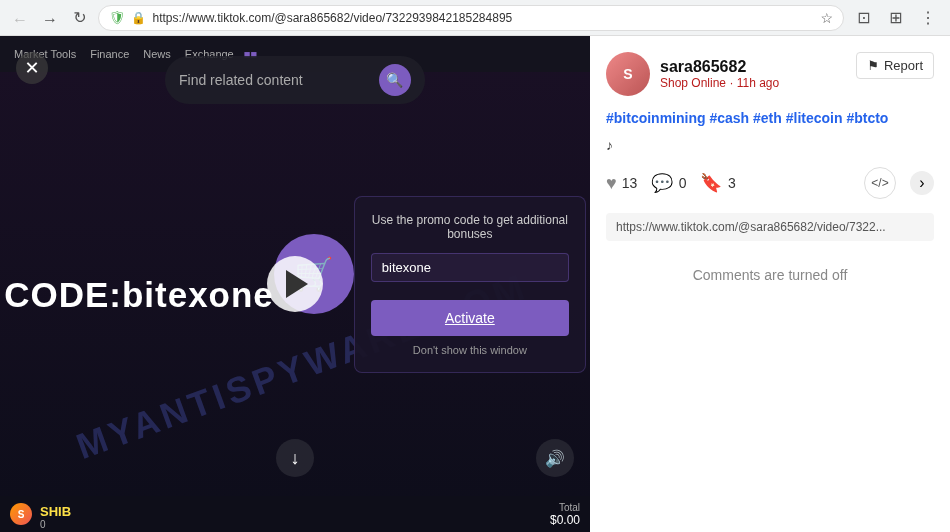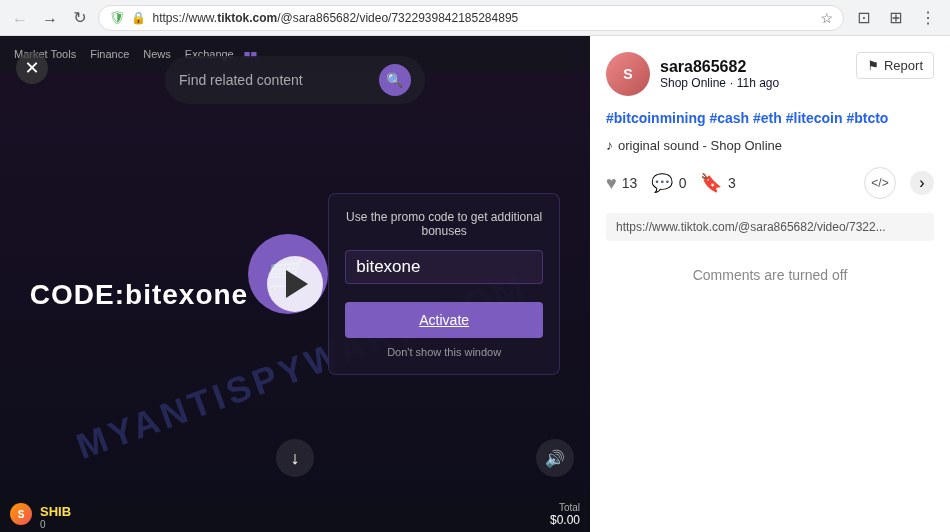--- a/index.html
+++ b/index.html
@@ -40,21 +40,21 @@
       display: flex;
       align-items: center;
       padding: 0 10px;
       gap: 6px;
       font-size: 13px;
       color: #333;
     }
     .address-bar .shield { color: #4caf50; font-size: 13px; }
     .address-bar .lock { color: #555; font-size: 12px; }
     .address-bar .url { flex: 1; font-size: 12px; color: #333; }
-    .address-bar .url .domain { font-weight: 700; }
+    .address-bar .url .domain { font-weight: 400; }
     .browser-actions {
       display: flex; gap: 4px; align-items: center;
     }
     .browser-action-btn {
       width: 28px; height: 28px;
       border: none; background: none;
       cursor: pointer; color: #555; font-size: 16px;
       display: flex; align-items: center; justify-content: center;
       border-radius: 50%;
     }
@@ -164,21 +164,21 @@
     }
     .inner-nav-item {
       font-size: 11px;
       color: #aaa;
       padding: 4px 6px;
       cursor: pointer;
     }
 
     
     .promo-heading {
-      font-size: 28px;
+      font-size: 35px;
       font-weight: 900;
       color: #fff;
       margin-bottom: 18px;
       letter-spacing: 1px;
       text-align: center;
     }
 
     
     .icon-circle {
       width: 80px; height: 80px;
@@ -222,21 +222,21 @@
     .promo-subtitle {
       font-size: 12px;
       color: #ccc;
       margin-bottom: 12px;
     }
     .promo-code-input {
       background: rgba(40,30,60,0.8);
       border: 1px solid rgba(120,90,200,0.4);
       border-radius: 4px;
       color: #fff;
-      font-size: 17px;
+      font-size: 13px;
       padding: 6px 10px;
       width: 100%;
       text-align: left;
       margin-bottom: 18px;
     }
     .activate-btn {
       background: #7c5cbf;
       color: #fff;
       border: none;
       border-radius: 4px;
@@ -351,21 +351,21 @@
       flex-shrink: 0;
     }
     .user-details { flex: 1; }
     .username {
       font-size: 16px;
       font-weight: 700;
       color: #111;
     }
     .user-meta {
       font-size: 12px;
-      color: #0f172a;
+      color: #b91c1c;
     }
 
     
     .report-btn {
       display: flex;
       align-items: center;
       gap: 5px;
       border: 1px solid #ddd;
       border-radius: 4px;
       padding: 5px 10px;
@@ -542,21 +542,20 @@
       <button class="report-btn">
         <span>⚑</span>
         <span>Report</span>
       </button>
     </div>
 
     <div class="hashtags">#bitcoinmining #cash #eth #litecoin #btcto</div>
 
     <div class="sound-row">
       <span class="sound-icon">♪</span>
-      <span>original sound - Shop Online</span>
     </div>
 
     <div class="stats-row">
       <div class="stat-item">
         <span class="stat-icon heart">♥</span>
         <span>13</span>
       </div>
       <div class="stat-item">
         <span class="stat-icon comment">💬</span>
         <span>0</span>

